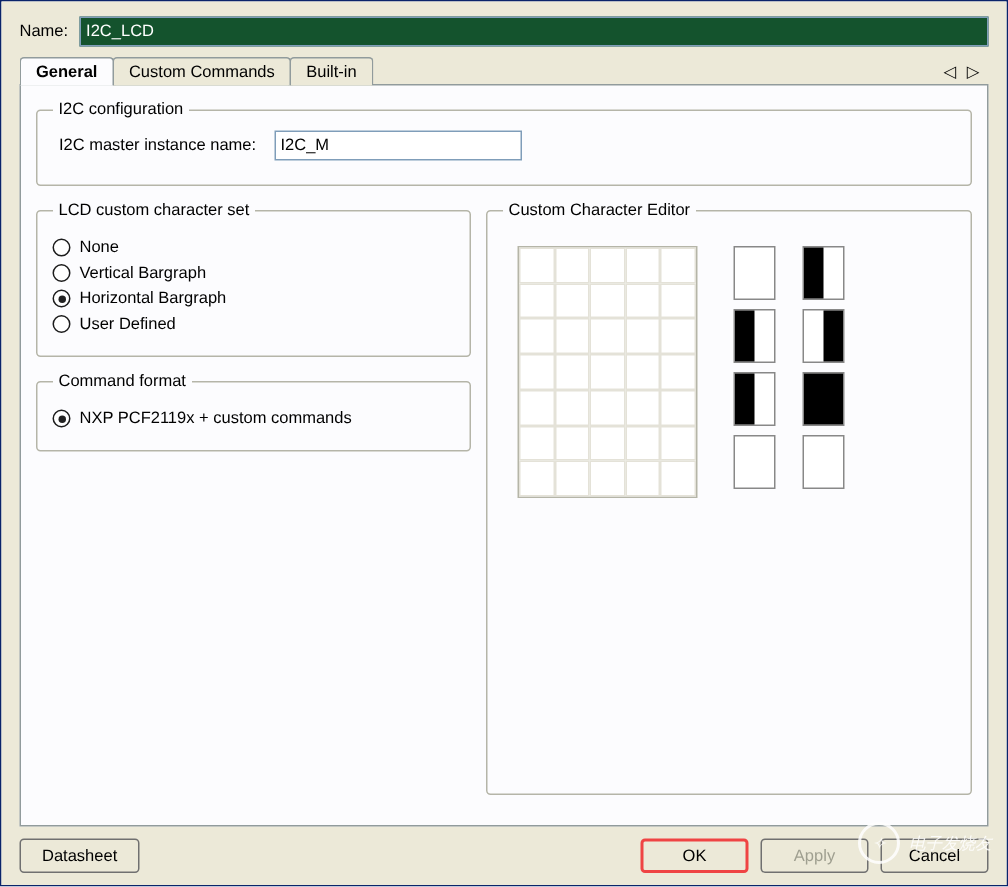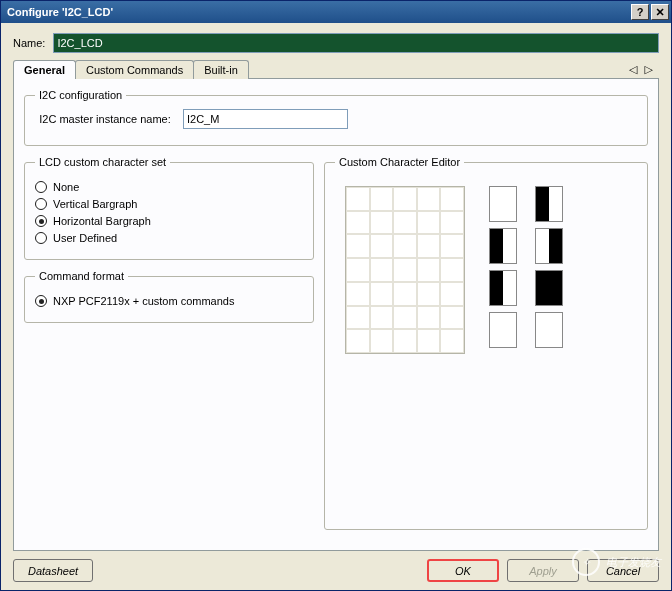--- a/index.html
+++ b/index.html
@@ -27,38 +27,32 @@
   .radio .dot{ width:12px; height:12px; border:1px solid #1c1c1c; border-radius:50%; background:#fff; margin-right:6px; display:flex; align-items:center; justify-content:center;}
   .radio .dot.checked::after{content:""; width:5px; height:5px; background:#222; border-radius:50%;}
   .editor{ flex:1; padding:10px; display:flex; gap:20px; }
   .grid{ width:120px; height:168px; background:#fff; border:1px solid #b5b5a8; display:grid; grid-template-columns:repeat(5,1fr); grid-template-rows:repeat(7,1fr);}
   .grid div{ border:1px solid #e4e2d8;}
   .chars{ display:grid; grid-template-columns:28px 28px; grid-template-rows:repeat(4,36px); gap:6px 18px; margin-left:4px;}
   .ch{ border:1px solid #888; background:#fff; display:flex;}
   .ch .half{ background:#000;}
   .ch .h50{width:50%;}
   .ch .full{width:100%;}
-  .footer{ display:flex; padding:8px 0 0 0;font-style:italic;}
+  .footer{ display:flex; padding:8px 0 0 0;}
   .btn{ min-width:72px; height:23px; border:1px solid #707070; background:#ece9d8; display:flex; align-items:center; justify-content:center; padding:0 14px; border-radius:3px;}
   .btn.default{ border:2px solid #ef4444;}
   .btn.disabled{ color:#9f9f90;justify-content:center;}
   .watermark{ position:absolute; right:10px; bottom:14px; color:#fff; opacity:.85; font-size:13px; font-style:italic; display:flex; align-items:center; gap:6px;}
   .watermark .circ{width:28px;height:28px;border:2px solid #fff;border-radius:50%;display:flex;align-items:center;justify-content:center;}
   .relpos{position:relative;}
 </style>
 </head>
 <body>
 
 <div class="window">
-  <div class="titlebar">
-    <span>Configure 'I2C_LCD'</span>
-    <span class="spacer"></span>
-    <div class="titlebtn">?</div>
-    <div class="titlebtn">✕</div>
-  </div>
 
   <div class="content relpos">
 
     <div class="row">
       <span class="label">Name:</span>
       <input class="textbox sel" style="flex: 1 1 0%;" value="I2C_LCD">
     </div>
 
     <div class="tabs">
       <div class="tab active"><span>General</span></div>

